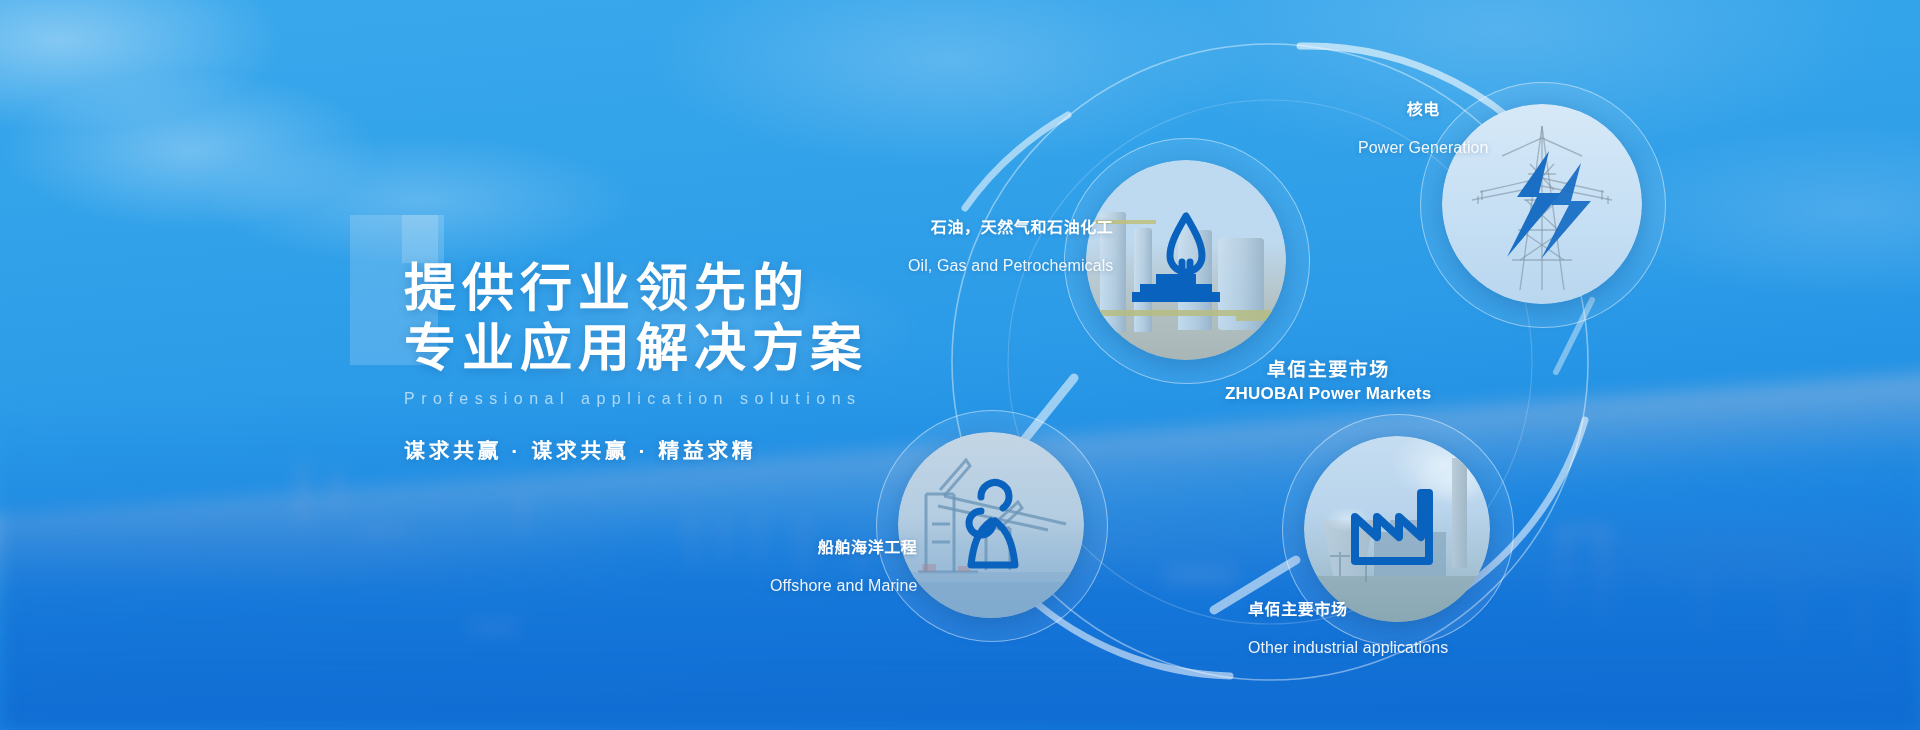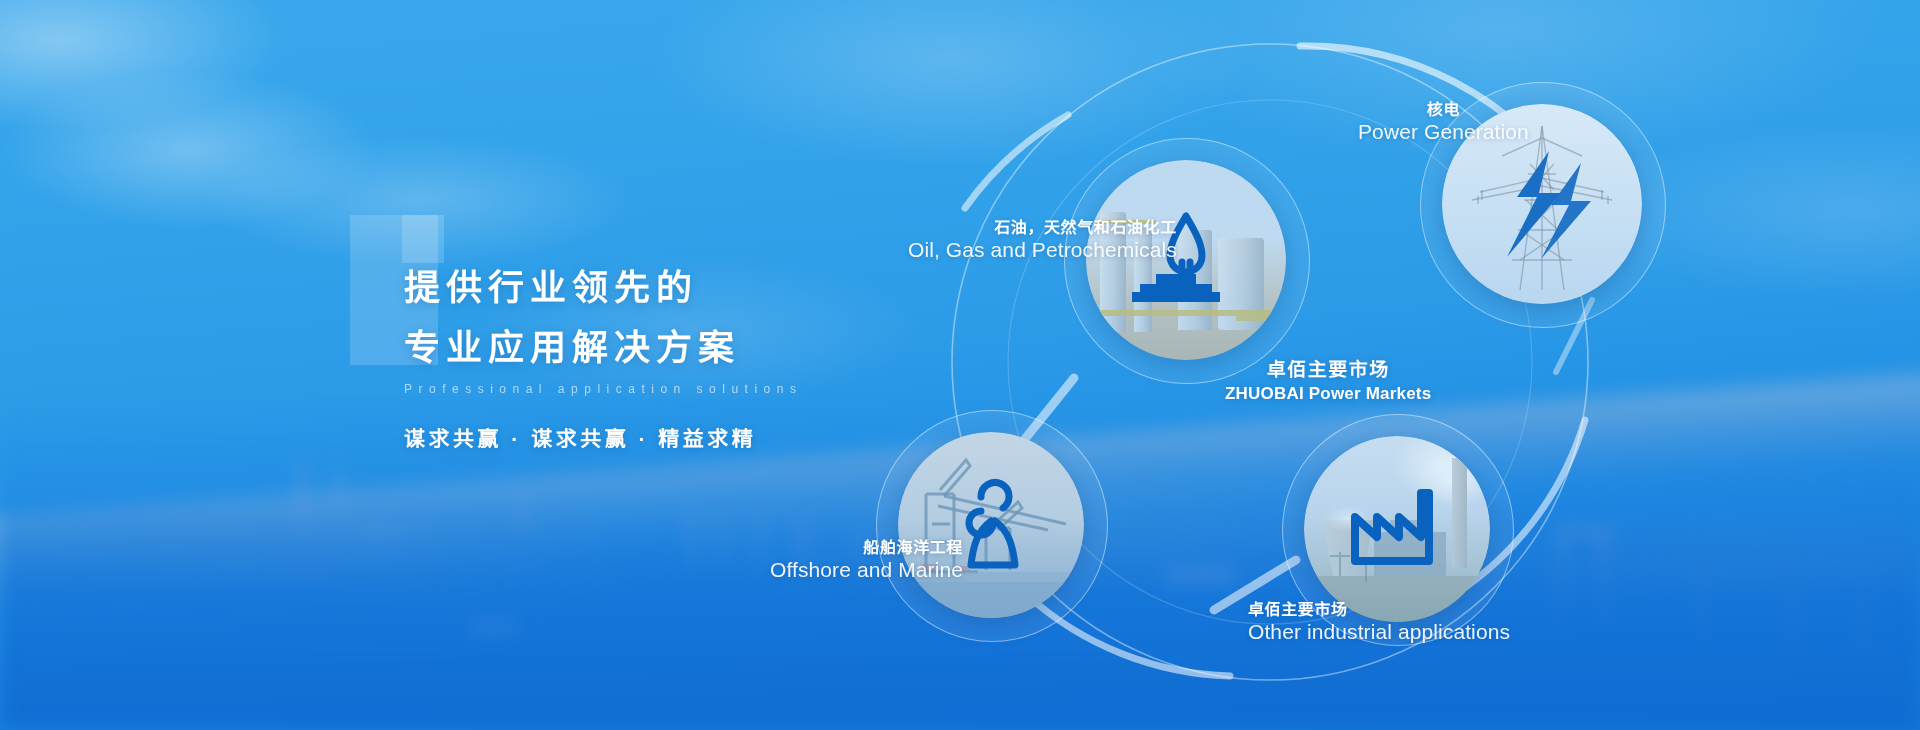--- a/index.html
+++ b/index.html
@@ -123,31 +123,31 @@
 
   
   .headline {
     position: absolute;
     left: 404px;
     top: 258px;
     z-index: 6;
   }
   .headline .h-line {
     color: #ffffff;
-    font-size: 36px;
+    font-size: 52px;
     font-weight: 700;
     line-height: 60px;
     letter-spacing: 6px;
     text-shadow: 0 2px 10px rgba(12,70,130,.28);
     white-space: nowrap;
   }
   .headline .h-sub-en {
-    margin-top: 4px;
+    margin-top: 12px;
     color: rgba(255,255,255,.62);
-    font-size: 12px;
+    font-size: 16px;
     font-weight: 400;
     letter-spacing: 6.5px;
     white-space: nowrap;
   }
   .headline .h-slogan {
     margin-top: 26px;
     color: #ffffff;
     font-size: 21px;
     font-weight: 700;
     letter-spacing: 3.5px;
@@ -265,25 +265,25 @@
   }
   .label .zh {
     color: #ffffff;
     font-size: 16px;
     font-weight: 700;
     letter-spacing: .6px;
     line-height: 20px;
   }
   .label .en {
     color: rgba(255,255,255,.92);
-    font-size: 21px;
+    font-size: 16px;
     font-weight: 400;
     letter-spacing: .1px;
     line-height: 20px;
-    margin-top: 2px;
+    margin-top: 18px;
   }
   .label.align-right { text-align: right; }
 
   #label-oil      { left: 908px;  top: 218px; text-align: right; }
   #label-power    { left: 1358px; top: 100px; text-align: center; }
   #label-marine   { left: 770px;  top: 538px; text-align: right; }
   #label-industry { left: 1248px; top: 600px; text-align: left; }
 
   
   #center-caption {

